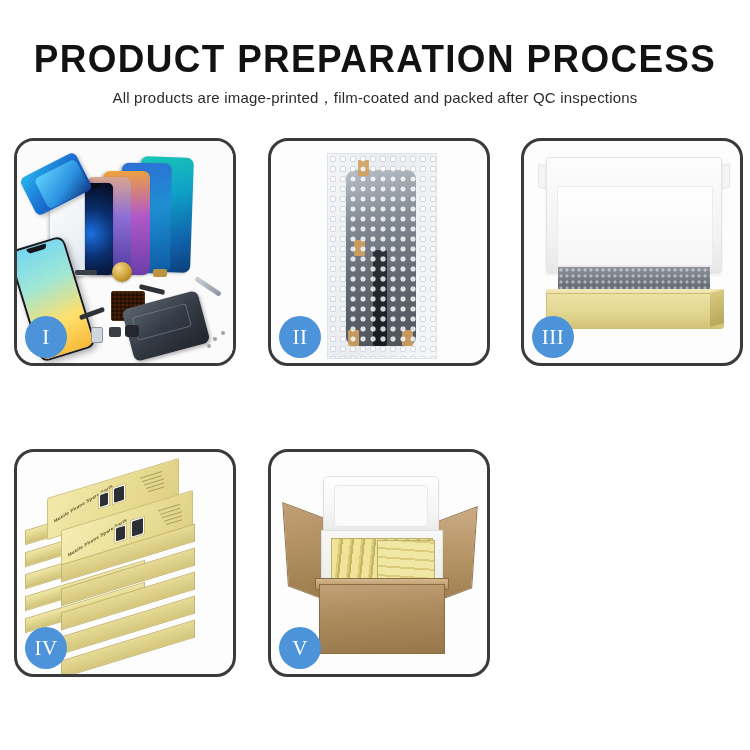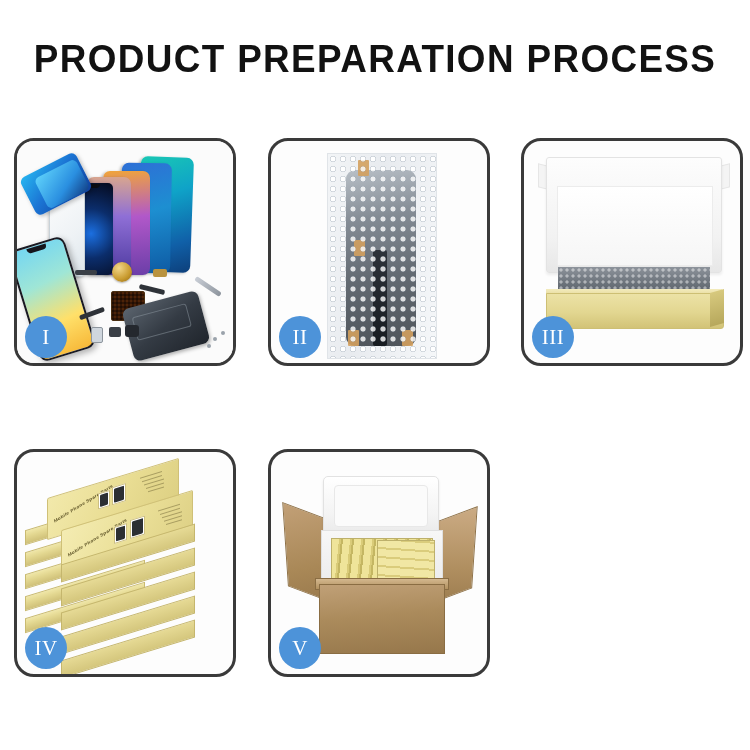--- a/index.html
+++ b/index.html
@@ -218,20 +218,21 @@
   .s-frontR{position:absolute;left:126px;top:76px;width:76px;height:98px;
     background:linear-gradient(195deg,#d0b589 0%,#bb9f74 55%,#a68a5e 100%);
     border:1px solid #8f7450;}
   .s-tape{position:absolute;background:#a6875c;opacity:.75;border-radius:1px;}
 </style>
 </head>
 <body>
 
 <div class="header">
   <div class="title">PRODUCT PREPARATION PROCESS</div>
+  <div class="subtitle">All products are image-printed，film-coated and packed after QC inspections</div>
 </div>
 
 <div class="grid">
 
   <div class="panel r0 c0">
     <div class="stage">
       <div class="p1bg"></div>
       <div class="ph ph-fan1"></div>
       <div class="ph ph-fan2"></div>
       <div class="ph ph-fan3"></div>

